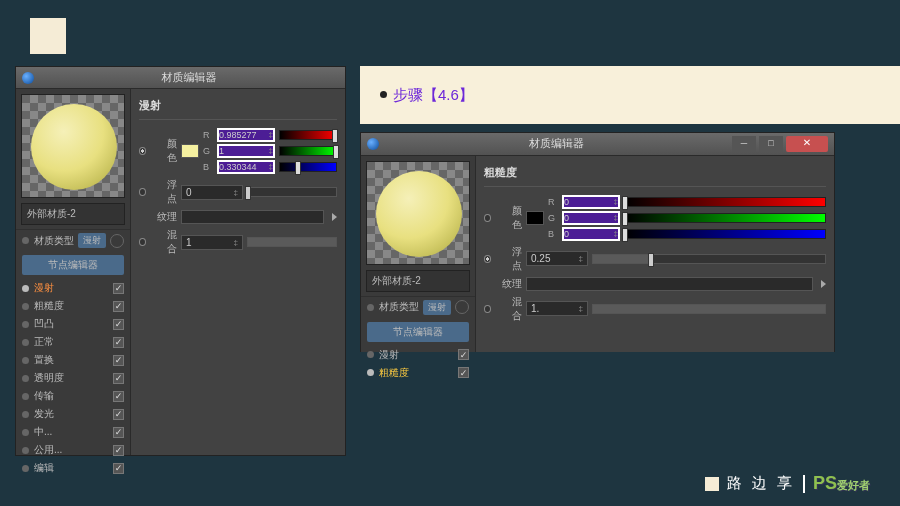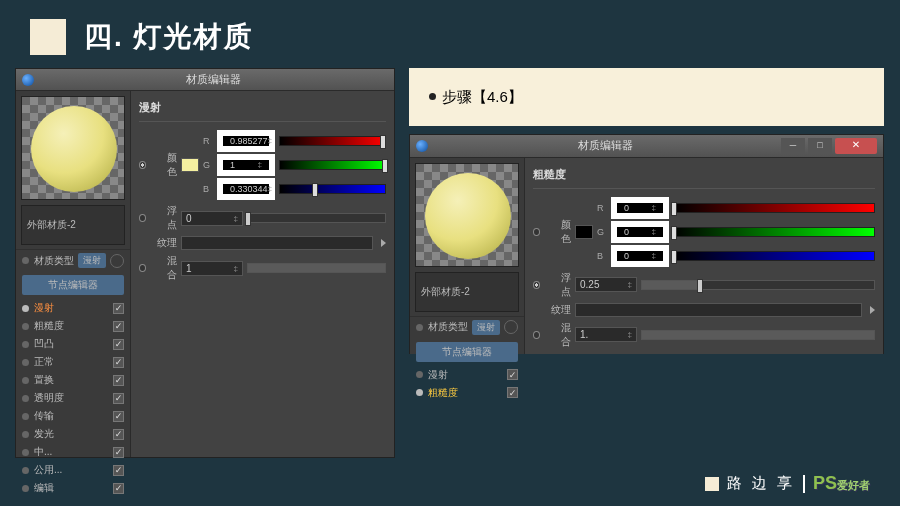--- a/index.html
+++ b/index.html
@@ -20,21 +20,21 @@
 .win-close { width: 42px; height: 16px; background: #c75050; color: #fff; text-align: center; font-size: 10px; line-height: 14px; border-radius: 2px; margin-left: 3px; }
 .win-btn { width: 24px; height: 16px; background: #555; color: #ddd; text-align: center; font-size: 9px; line-height: 14px; margin-left: 3px; }
 
 .body-area { display: flex; height: calc(100% - 22px); }
 .left-col { width: 115px; background: #3a3a3a; border-right: 1px solid #2a2a2a; display: flex; flex-direction: column; }
 .right-col { flex: 1; background: #424242; padding: 6px 8px; overflow: hidden; }
 
 .preview-wrap { padding: 5px; }
 .preview { width: 104px; height: 104px; background: repeating-conic-gradient(#888 0% 25%, #666 0% 50%) 0 0/16px 16px; position: relative; border: 1px solid #222; }
 .sphere { width: 86px; height: 86px; border-radius: 50%; background: radial-gradient(circle at 38% 32%, #f5f0b8, #e8e080 50%, #c9c35e 75%, #9a943f); position: absolute; top: 9px; left: 9px; }
-.mat-name { background: #333; padding: 12px 5px; margin: 0 5px 4px; border: 1px solid #222; font-size: 10px; }
+.mat-name { background: #333; padding: 3px 5px; margin: 0 5px 4px; border: 1px solid #222; font-size: 10px; }
 .mat-row { display: flex; align-items: center; padding: 3px 6px; border-top: 1px solid #2f2f2f; font-size: 10px; }
 .mat-row .t-blue { background: #4a6a8a; padding: 1px 5px; margin-left: 4px; border-radius: 2px; font-size: 9px; }
 .nodebtn { background: #4a6a8a; margin: 4px 6px; padding: 3px 6px; text-align: center; font-size: 10px; border-radius: 2px; }
 
 .chk-list { padding: 0 6px; }
 .chk-row { display: flex; align-items: center; padding: 2px 0; font-size: 10px; }
 .chk-row .sel { color: #ff9040; }
 .chk-row .sel2 { color: #ffcc40; }
 .chk { width: 11px; height: 11px; background: #555; border: 1px solid #777; margin-left: auto; display: flex; align-items: center; justify-content: center; font-size: 9px; color: #ddd; }
 .dot-l { width: 7px; height: 7px; border-radius: 50%; background: #666; margin-right: 5px; }
@@ -46,48 +46,47 @@
 .prop-lbl { width: 38px; text-align: right; font-size: 10px; display: flex; align-items: center; justify-content: flex-end; gap: 15px; }
 .radio { width: 8px; height: 8px; border: 1px solid #888; border-radius: 50%; background: #333; display: inline-block; }
 .radio.on { background: radial-gradient(circle, #ccc 40%, #333 45%); }
 .sw { width: 18px; height: 14px; background: #333; border: 1px solid #555; }
 .num-field { background: #2a2a2a; border: 1px solid #555; padding: 1px 4px; width: 62px; font-size: 10px; color: #ccc; display: flex; align-items: center; }
 .spin { margin-left: auto; color: #888; font-size: 8px; }
 
 .rgb-block { display: flex; flex-direction: column; gap: 2px; flex: 1; }
 .rgb-row { display: flex; align-items: center; gap: 4px; }
 .rgb-lbl { width: 10px; font-size: 9px; color: #aaa; }
-.rgb-val { width: 58px; background: #000000; border: 6px solid #ffffff; padding: 0 7px; font-size: 9px; color: #ccc; display: flex; }
+.rgb-val { width: 58px; background: #4c1d95; border: 2px solid #ffffff; padding: 0 0; font-size: 9px; color: #ccc; display: flex; }
 .rgb-slider { flex: 1; height: 10px; position: relative; border: 1px solid #222; }
 .rgb-slider.r { background: linear-gradient(to right, #000, #f00); }
 .rgb-slider.g { background: linear-gradient(to right, #000, #0f0); }
 .rgb-slider.b { background: linear-gradient(to right, #000, #00f); }
 .rgb-thumb { position: absolute; top: -2px; width: 6px; height: 14px; background: #ddd; border: 1px solid #333; transform: translateX(-3px); }
 
 .hslider { flex: 1; height: 10px; background: #333; border: 1px solid #555; position: relative; }
 .hslider .fill { height: 100%; background: #5a5a5a; }
 .hslider .thumb { position: absolute; top: -2px; width: 6px; height: 14px; background: #ccc; border: 1px solid #333; transform: translateX(-3px); }
 
 .tri { width: 0; height: 0; border-top: 4px solid transparent; border-bottom: 4px solid transparent; border-left: 5px solid #aaa; margin-left: 4px; }
 
-.info-box { background: #f8f0da; color: #000000; padding: 16px 20px; font-size: 15px; line-height: 1.7; width: 475px; }
+.info-box { background: #f8f0da; color: #6d28d9; padding: 16px 20px; font-size: 15px; line-height: 1.7; width: 540px; }
 .info-box .bullet { display: flex; align-items: center; gap: 6px; font-weight: 500; }
 .bullet-dot { width: 7px; height: 7px; background: #222; border-radius: 50%; }
 
 .footer { position: absolute; bottom: 12px; right: 30px; display: flex; align-items: center; gap: 8px; }
 .ft-sq { width: 14px; height: 14px; background: #f5ecd6; }
 .ft-txt { color: #fff; font-size: 15px; letter-spacing: 3px; }
 .logo { color: #8fc050; font-size: 18px; font-weight: bold; text-shadow: 1px 1px 0 #335; }
 </style>
 </head>
 <body>
 
 <div class="header">
   <div class="header-sq"></div>
-  <div class="header-title">四. 灯光材质</div>
 </div>
 
 <div class="columns">
 
   <div class="panel panel-left">
     <div class="titlebar">
       <div class="tb-icon"></div>
       <div class="tb-txt">材质编辑器</div>
     </div>
     <div class="body-area">

